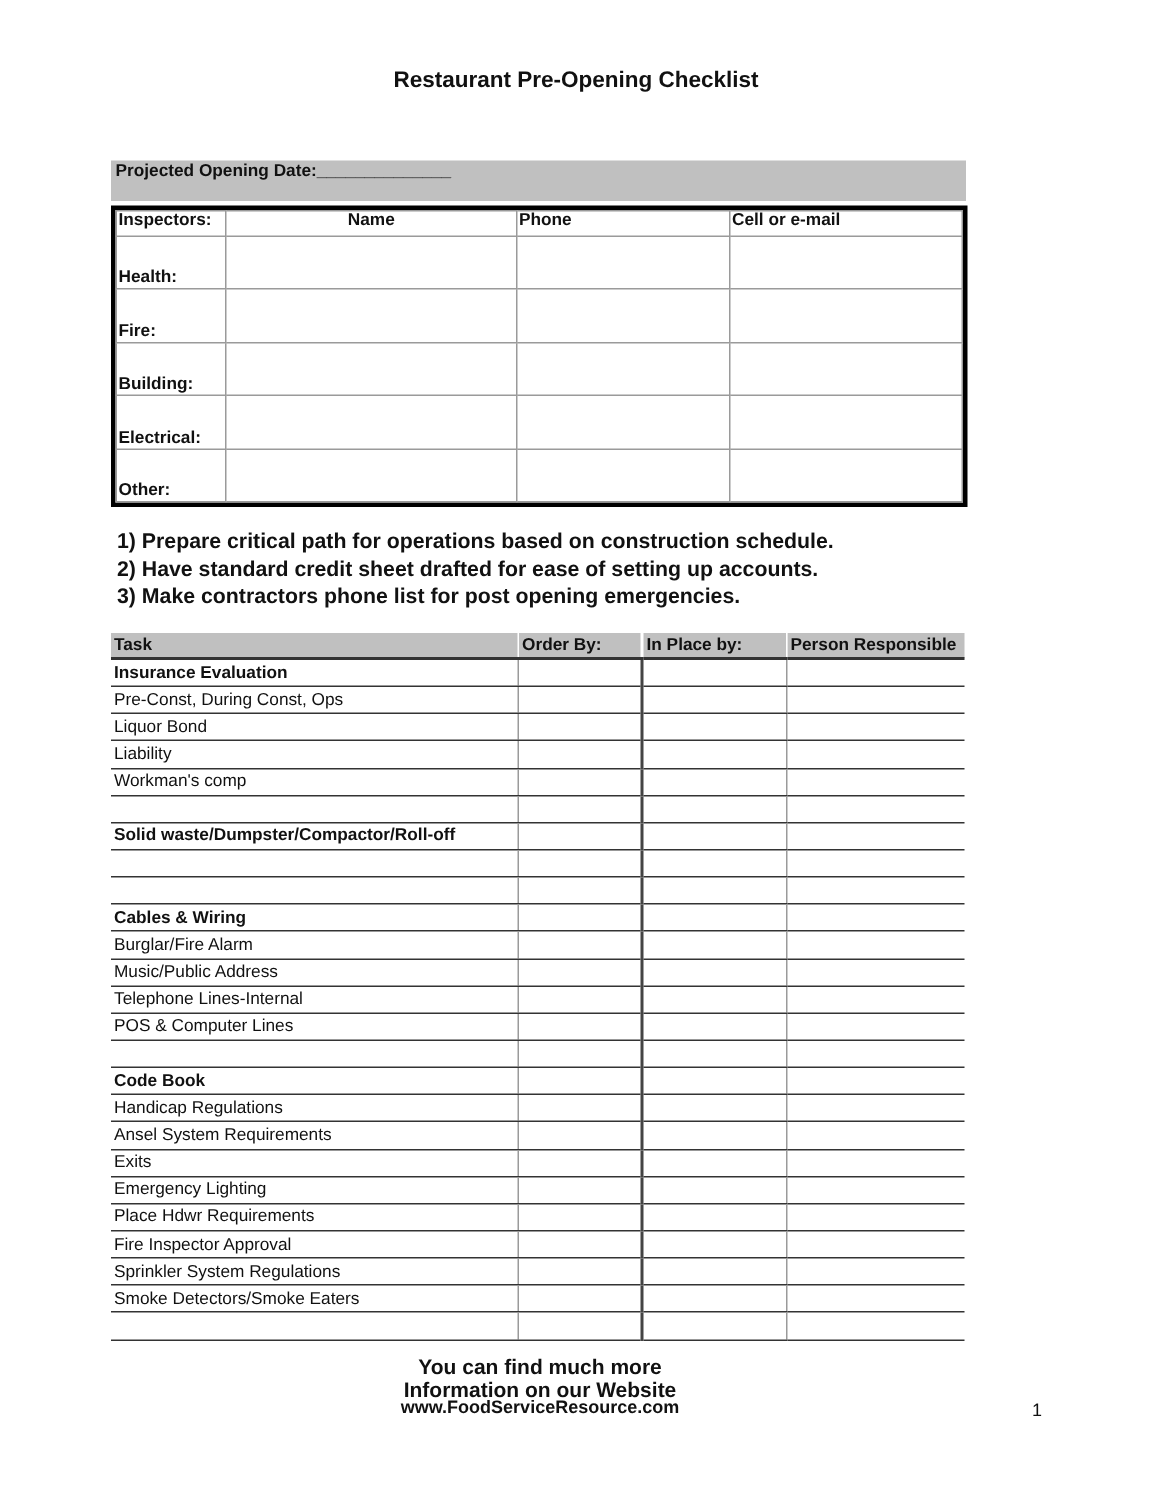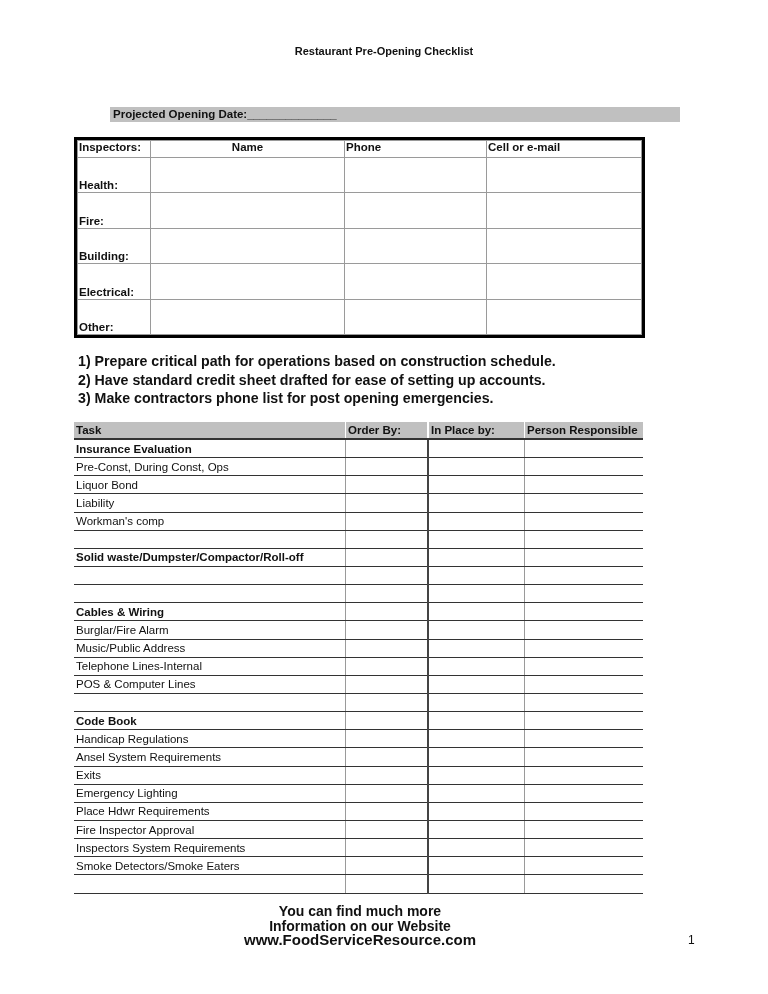--- a/index.html
+++ b/index.html
@@ -1,22 +1,22 @@
 <!DOCTYPE html>
 <html><head>
 <meta charset="utf-8">
 <style>
   html, body { margin: 0; padding: 0; background: #ffffff; }
   body { width: 768px; height: 994px; position: relative; overflow: hidden;
          font-family: "Liberation Sans", sans-serif; color: #111; }
   .title { position: absolute; left: 0; width: 768px; top: 45px; text-align: center;
-           font-size: 11px; font-weight: bold; }
-  .projected { position: absolute; left: 74px; top: 107px; width: 570px; height: 15px;
+           font-size: 15px; font-weight: bold; }
+  .projected { position: absolute; left: 74px; top: 107px; width: 570px; height: 27px;
                background: #c0c0c0; font-size: 11.5px; font-weight: bold; line-height: 15px;
-               padding-left: 3px; box-sizing: border-box; margin-left: 36px; }
+               padding-left: 3px; box-sizing: border-box; }
   .insp { position: absolute; left: 74px; top: 137px; width: 571px; height: 201px;
           border: 3px solid #000; box-sizing: border-box; border-collapse: collapse; }
   .insp table { border-collapse: collapse; width: 100%; height: 100%; table-layout: fixed; }
   .insp td { border: 1px solid #9a9a9a; font-size: 11.5px; font-weight: bold; padding: 0 1px;
              vertical-align: bottom; line-height: 13px; margin-top: 30px; }
   .insp tr.hdr td { vertical-align: top; height: 16px; border-bottom: 1px solid #9a9a9a; }
   .insp tr.hdr td.c-name { text-align: center; }
   .insp td.lbl { border-right: 1px solid #9a9a9a; }
   .notes { position: absolute; left: 78px; top: 352px; font-size: 14.2px; font-weight: bold;
            line-height: 18.5px; }
@@ -28,21 +28,21 @@
               padding: 0 2px; line-height: 14px; white-space: nowrap; overflow: hidden; }
   .check td.bold { font-weight: bold; }
   .check .c1 { width: 267px; }
   .check .c2 { width: 77px; border-left: 1px solid #9a9a9a; }
   .check .c3 { width: 91px; border-left: 2px solid #444; }
   .check .c4 { border-left: 1px solid #9a9a9a; }
   .check th.c2, .check th.c3, .check th.c4 { border-left-color: #fff; }
   .footer1 { position: absolute; left: 240px; width: 240px; top: 904px; text-align: center;
              font-size: 14px; font-weight: bold; line-height: 15px; }
   .site { position: absolute; left: 240px; width: 240px; top: 931px; text-align: center;
-          font-size: 15px; font-weight: bold; }
+          font-size: 12px; font-weight: bold; }
   .pagenum { position: absolute; left: 688px; top: 933px; font-size: 12px; }
 </style>
 </head>
 <body>
 
 <div class="title">Restaurant Pre-Opening Checklist</div>
 
 <div class="projected">
   <span>Projected Opening Date:</span><span>______________</span>
 </div>
@@ -239,21 +239,21 @@
           <td class="c3"></td>
           <td class="c4"></td>
         </tr>
         <tr>
           <td class="c1">Fire Inspector Approval</td>
           <td class="c2"></td>
           <td class="c3"></td>
           <td class="c4"></td>
         </tr>
         <tr>
-          <td class="c1">Inspectors System Requirements</td>
+          <td class="c1">Sprinkler System Regulations</td>
           <td class="c2"></td>
           <td class="c3"></td>
           <td class="c4"></td>
         </tr>
         <tr>
           <td class="c1">Smoke Detectors/Smoke Eaters</td>
           <td class="c2"></td>
           <td class="c3"></td>
           <td class="c4"></td>
         </tr>

